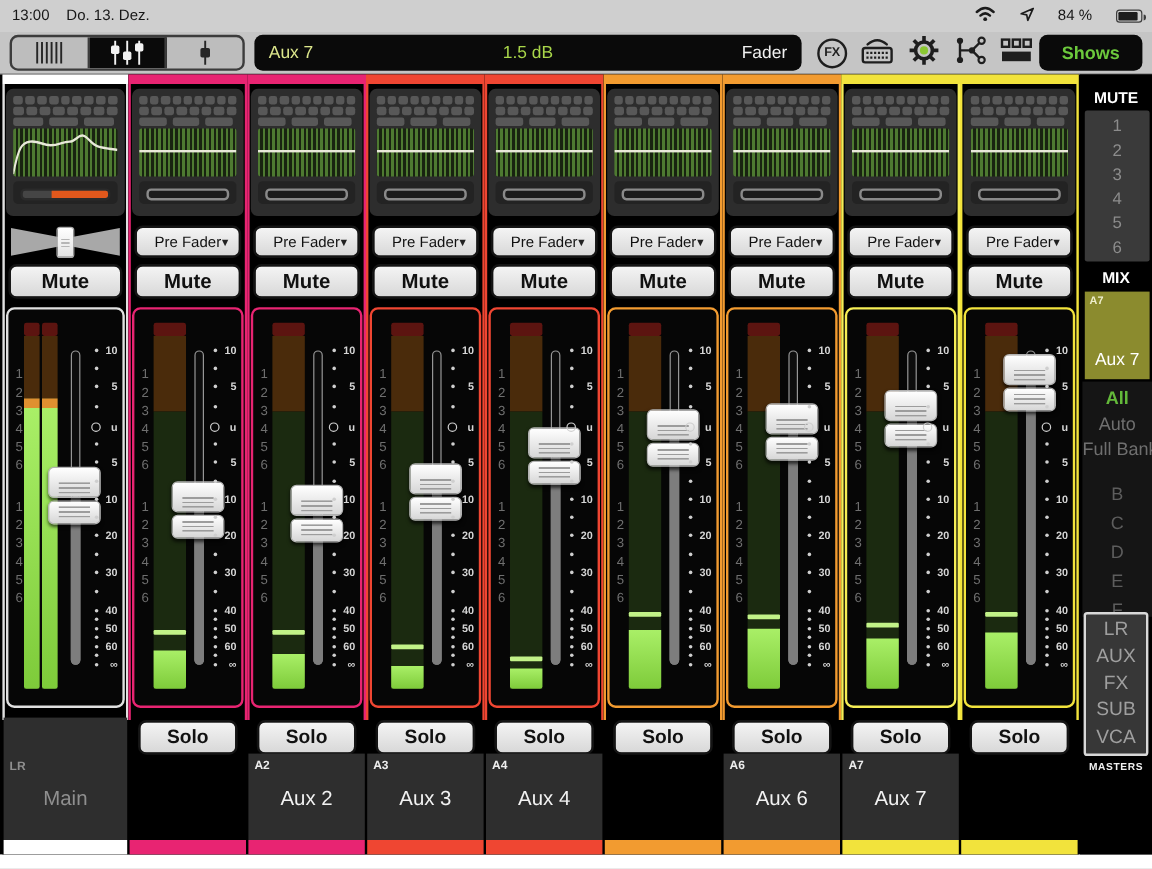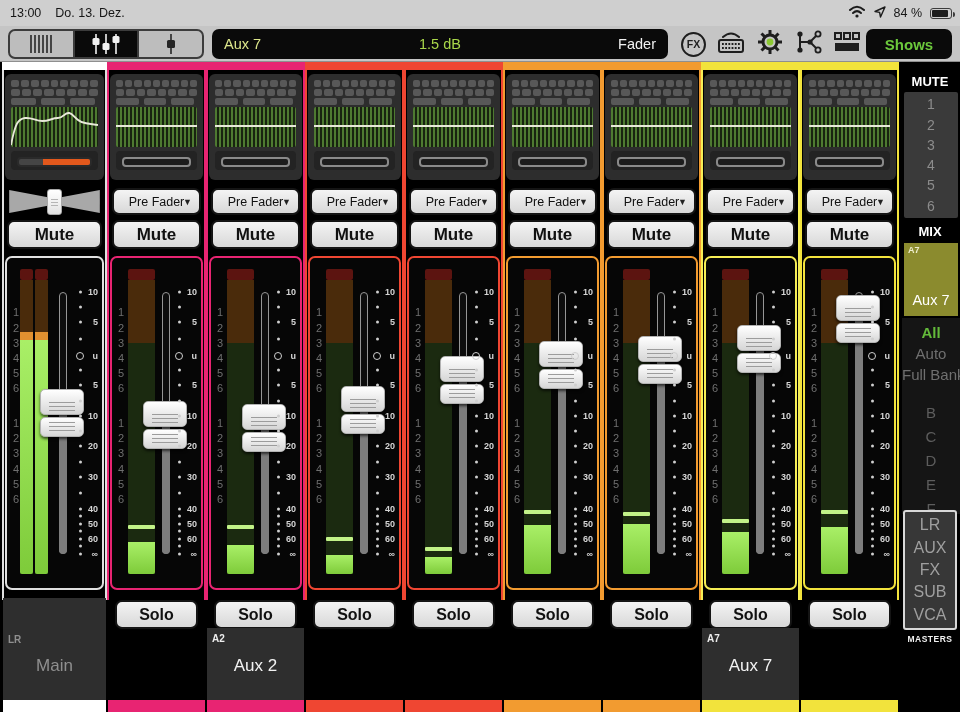--- a/index.html
+++ b/index.html
@@ -2,21 +2,21 @@
 <html><head>
 <meta charset="utf-8">
 <style>
   *{box-sizing:border-box;margin:0;padding:0}
   body{background:#fff;font-family:"Liberation Sans",sans-serif;-webkit-font-smoothing:antialiased}
   #app{position:relative;width:960px;height:724px;background:#fff;overflow:hidden}
 
   
   .statusbar{position:absolute;left:0;top:0;width:960px;height:26px;background:#cfcfcf;color:#161616;font-size:12.5px}
   .sb-left{position:absolute;left:10px;top:6px;display:flex;gap:14px}
-  .sb-right{position:absolute;right:8px;top:5px;display:flex;align-items:center;gap:8px}
+  .sb-right{position:absolute;right:8px;top:5px;display:flex;align-items:center;gap:20px}
   .batt{position:relative;width:22px;height:11px;border:1px solid #3c3c3c;border-radius:3px}
   .batt i{position:absolute;left:1px;top:1px;bottom:1px;width:80%;background:#1d1d1d;border-radius:1px}
   .batt em{position:absolute;right:-4px;top:3px;width:2.5px;height:5px;background:#3c3c3c;border-radius:0 2px 2px 0}
 
   
   .toolbar{position:absolute;left:0;top:26px;width:960px;height:36px;background:#c5c5c5;border-bottom:1px solid #8f8f8f}
   .seg{position:absolute;left:8px;top:3px;width:196px;height:30px;border:2px solid #3c3c3c;border-radius:7px;background:#bdbdbd;display:flex;overflow:hidden}
   .seg-btn{flex:1;display:flex;align-items:center;justify-content:center;border-right:2px solid #3c3c3c}
   .seg-btn:last-child{border-right:none}
   .seg-btn.sel{background:#0a0a0a}
@@ -697,20 +697,24 @@
               <div class="s-dot" style="top: 43.2%;"></div>
               <div class="s-dot" style="top: 52.5%;"></div>
               <div class="s-dot" style="top: 61.8%;"></div>
               <div class="s-dot" style="top: 71.2%;"></div>
               <div class="s-dot" style="top: 78.3%;"></div>
               <div class="s-dot" style="top: 82.8%;"></div>
               <div class="s-dot" style="top: 87.4%;"></div>
             </div>
           </div>
           <button class="btn solobtn">Solo</button>
+          <div class="labelarea">
+            <span class="chan-id">A3</span>
+            <div class="chan-name">Aux 3</div>
+          </div>
           <div class="stripe-bottom" style="background: rgb(239, 70, 50);"></div>
         </div>
         <div class="strip" style="width: 99px;">
           <div class="stripe-top" style="background: rgb(239, 70, 50);"></div>
           <div class="strip-body" style="border-color: rgb(239, 70, 50);"></div>
           <div class="proc">
             <div class="matrix">
               <div class="mx-row">
                 <div class="mx-cell"></div>
                 <div class="mx-cell"></div>
@@ -807,20 +811,24 @@
               <div class="s-dot" style="top: 43.2%;"></div>
               <div class="s-dot" style="top: 52.5%;"></div>
               <div class="s-dot" style="top: 61.8%;"></div>
               <div class="s-dot" style="top: 71.2%;"></div>
               <div class="s-dot" style="top: 78.3%;"></div>
               <div class="s-dot" style="top: 82.8%;"></div>
               <div class="s-dot" style="top: 87.4%;"></div>
             </div>
           </div>
           <button class="btn solobtn">Solo</button>
+          <div class="labelarea">
+            <span class="chan-id">A4</span>
+            <div class="chan-name">Aux 4</div>
+          </div>
           <div class="stripe-bottom" style="background: rgb(239, 70, 50);"></div>
         </div>
         <div class="strip" style="width: 99px;">
           <div class="stripe-top" style="background: rgb(242, 155, 48);"></div>
           <div class="strip-body" style="border-color: rgb(242, 155, 48);"></div>
           <div class="proc">
             <div class="matrix">
               <div class="mx-row">
                 <div class="mx-cell"></div>
                 <div class="mx-cell"></div>
@@ -1027,20 +1035,24 @@
               <div class="s-dot" style="top: 43.2%;"></div>
               <div class="s-dot" style="top: 52.5%;"></div>
               <div class="s-dot" style="top: 61.8%;"></div>
               <div class="s-dot" style="top: 71.2%;"></div>
               <div class="s-dot" style="top: 78.3%;"></div>
               <div class="s-dot" style="top: 82.8%;"></div>
               <div class="s-dot" style="top: 87.4%;"></div>
             </div>
           </div>
           <button class="btn solobtn">Solo</button>
+          <div class="labelarea">
+            <span class="chan-id">A6</span>
+            <div class="chan-name">Aux 6</div>
+          </div>
           <div class="stripe-bottom" style="background: rgb(242, 155, 48);"></div>
         </div>
         <div class="strip" style="width: 99px;">
           <div class="stripe-top" style="background: rgb(242, 227, 60);"></div>
           <div class="strip-body" style="border-color: rgb(246, 238, 85);"></div>
           <div class="proc">
             <div class="matrix">
               <div class="mx-row">
                 <div class="mx-cell"></div>
                 <div class="mx-cell"></div>

